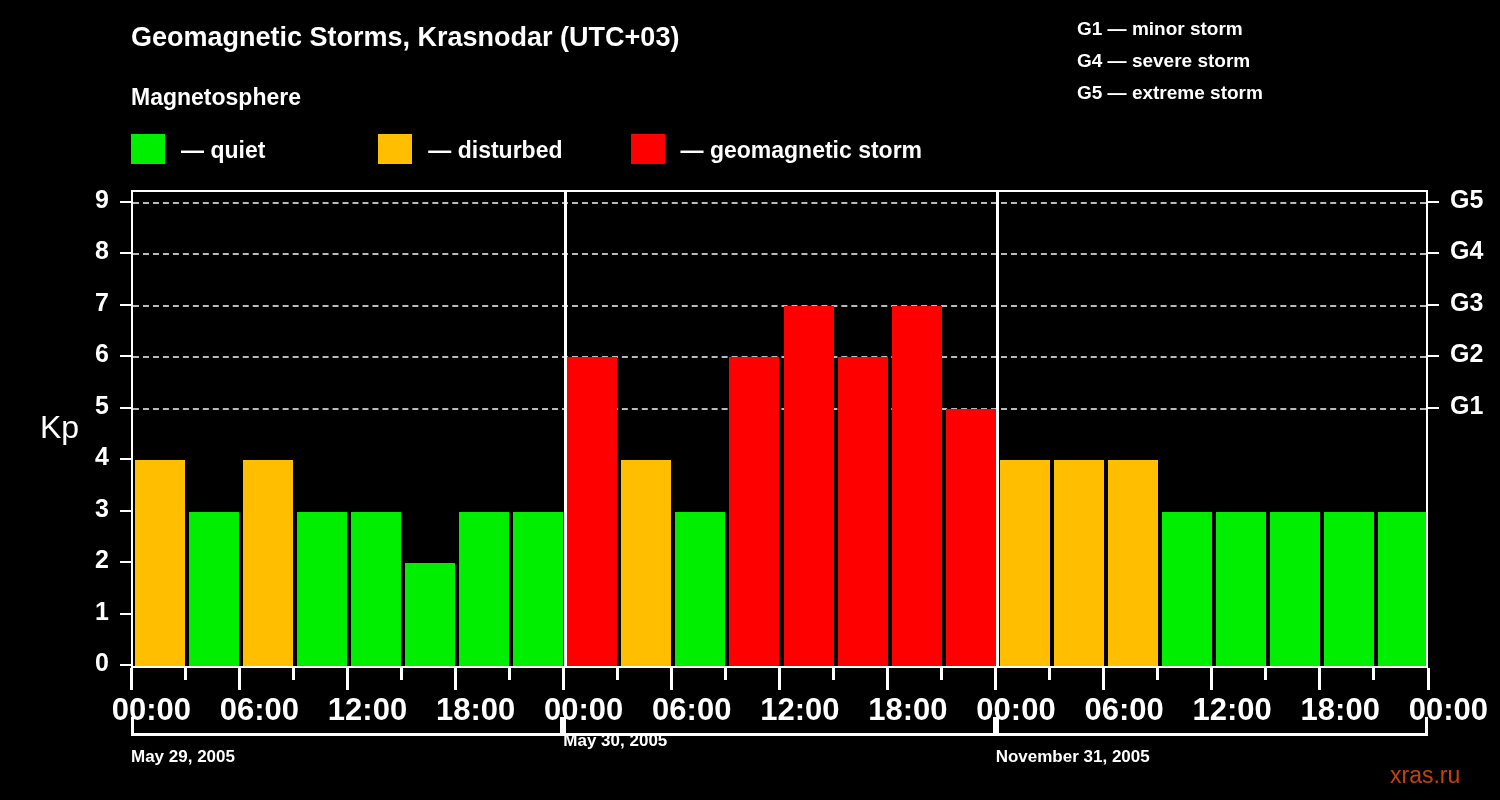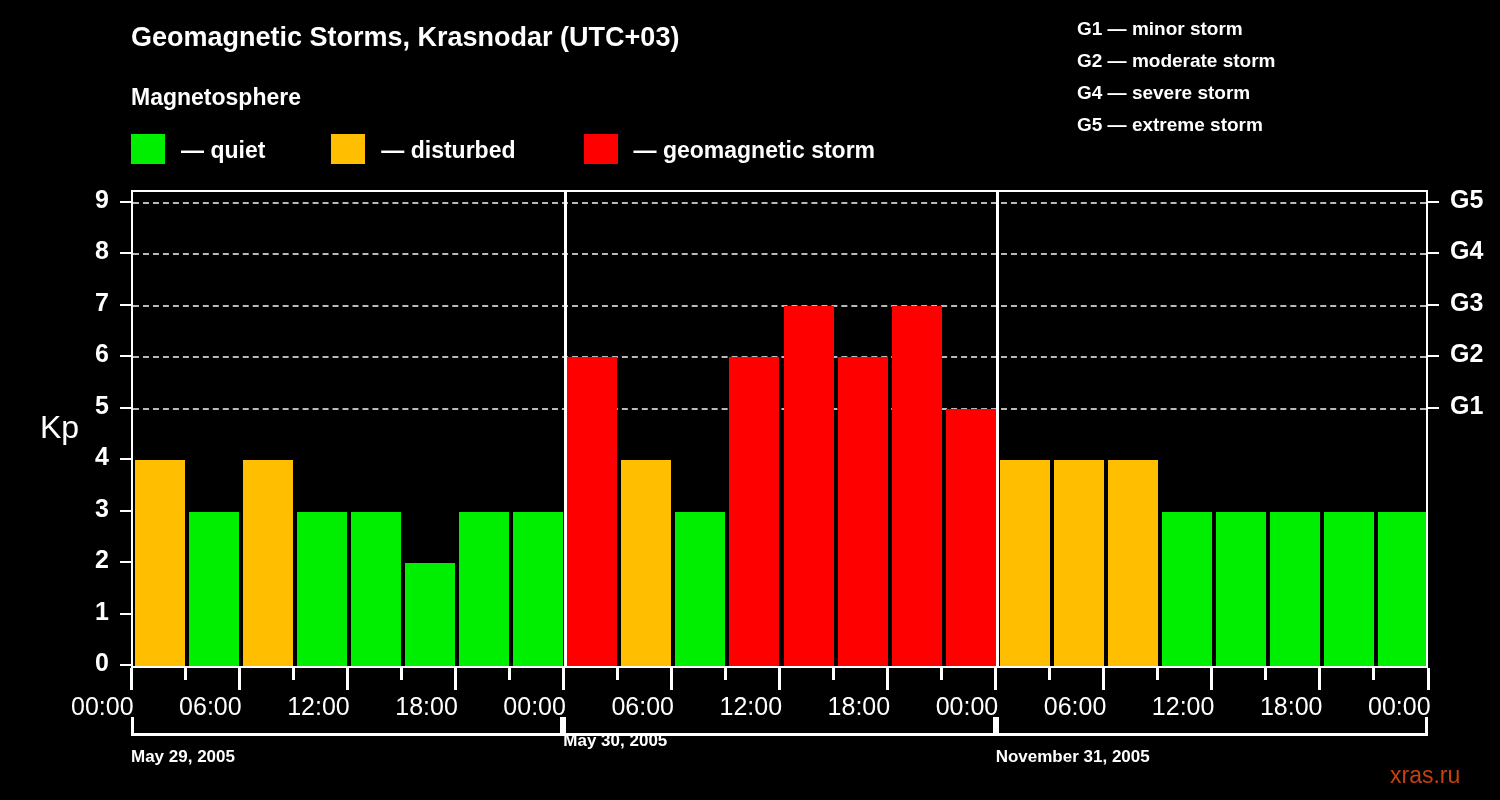--- a/index.html
+++ b/index.html
@@ -69,22 +69,22 @@
     position:absolute;width:11px;height:2px;background:#fff;
   }
   .g-label{
     position:absolute;font-size:25px;font-weight:bold;white-space:nowrap;
   }
 
   
   .x-tick-major{position:absolute;width:3px;height:22px;background:#fff;}
   .x-tick-minor{position:absolute;width:3px;height:12px;background:#fff;}
   .x-label{
-    position:absolute;font-size:25px;font-weight:normal;white-space:nowrap;
-    text-align:left;
+    position:absolute;font-size:31px;font-weight:bold;white-space:nowrap;
+    text-align:right;
   }
 
   
   .date-bracket{
     position:absolute;height:16px;
     border:3px solid #fff;border-top:none;border-bottom:none;
     box-sizing:border-box;
   }
   .date-bracket-top{
     position:absolute;height:3px;background:#fff;
@@ -103,33 +103,32 @@
 
 <div class="abs" id="chart-title">Geomagnetic Storms, Krasnodar (UTC+03)</div>
 
 <div class="abs" id="magnetosphere-label">Magnetosphere</div>
 
 <div class="abs" id="color-legend">
     <div class="legend-entry">
       <span class="legend-swatch" style="background: rgb(0, 238, 0);"></span>
       <span class="legend-text">— quiet</span>
     </div>
-    <div class="legend-entry" style="margin-left: 66px;">
+    <div class="legend-entry" style="margin-left: 113px;">
       <span class="legend-swatch" style="background: rgb(255, 191, 0);"></span>
       <span class="legend-text">— disturbed</span>
     </div>
     <div class="legend-entry" style="margin-left: 68px;">
       <span class="legend-swatch" style="background: rgb(255, 0, 0);"></span>
       <span class="legend-text">— geomagnetic storm</span>
     </div>
   </div>
 
 <div class="abs" id="g-legend">
     <div class="g-line">G1 — minor storm</div>
-    <div class="g-line">G2 — moderate storm</div>
     <div class="g-line">G4 — severe storm</div>
     <div class="g-line">G5 — extreme storm</div>
   </div>
 
 <div class="abs" id="plot-area">
     <div class="gridline" style="bottom: 256.222px;"></div>
     <div class="gridline" style="bottom: 307.667px;"></div>
     <div class="gridline" style="bottom: 359.111px;"></div>
     <div class="gridline" style="bottom: 410.556px;"></div>
     <div class="gridline" style="bottom: 462px;"></div>

